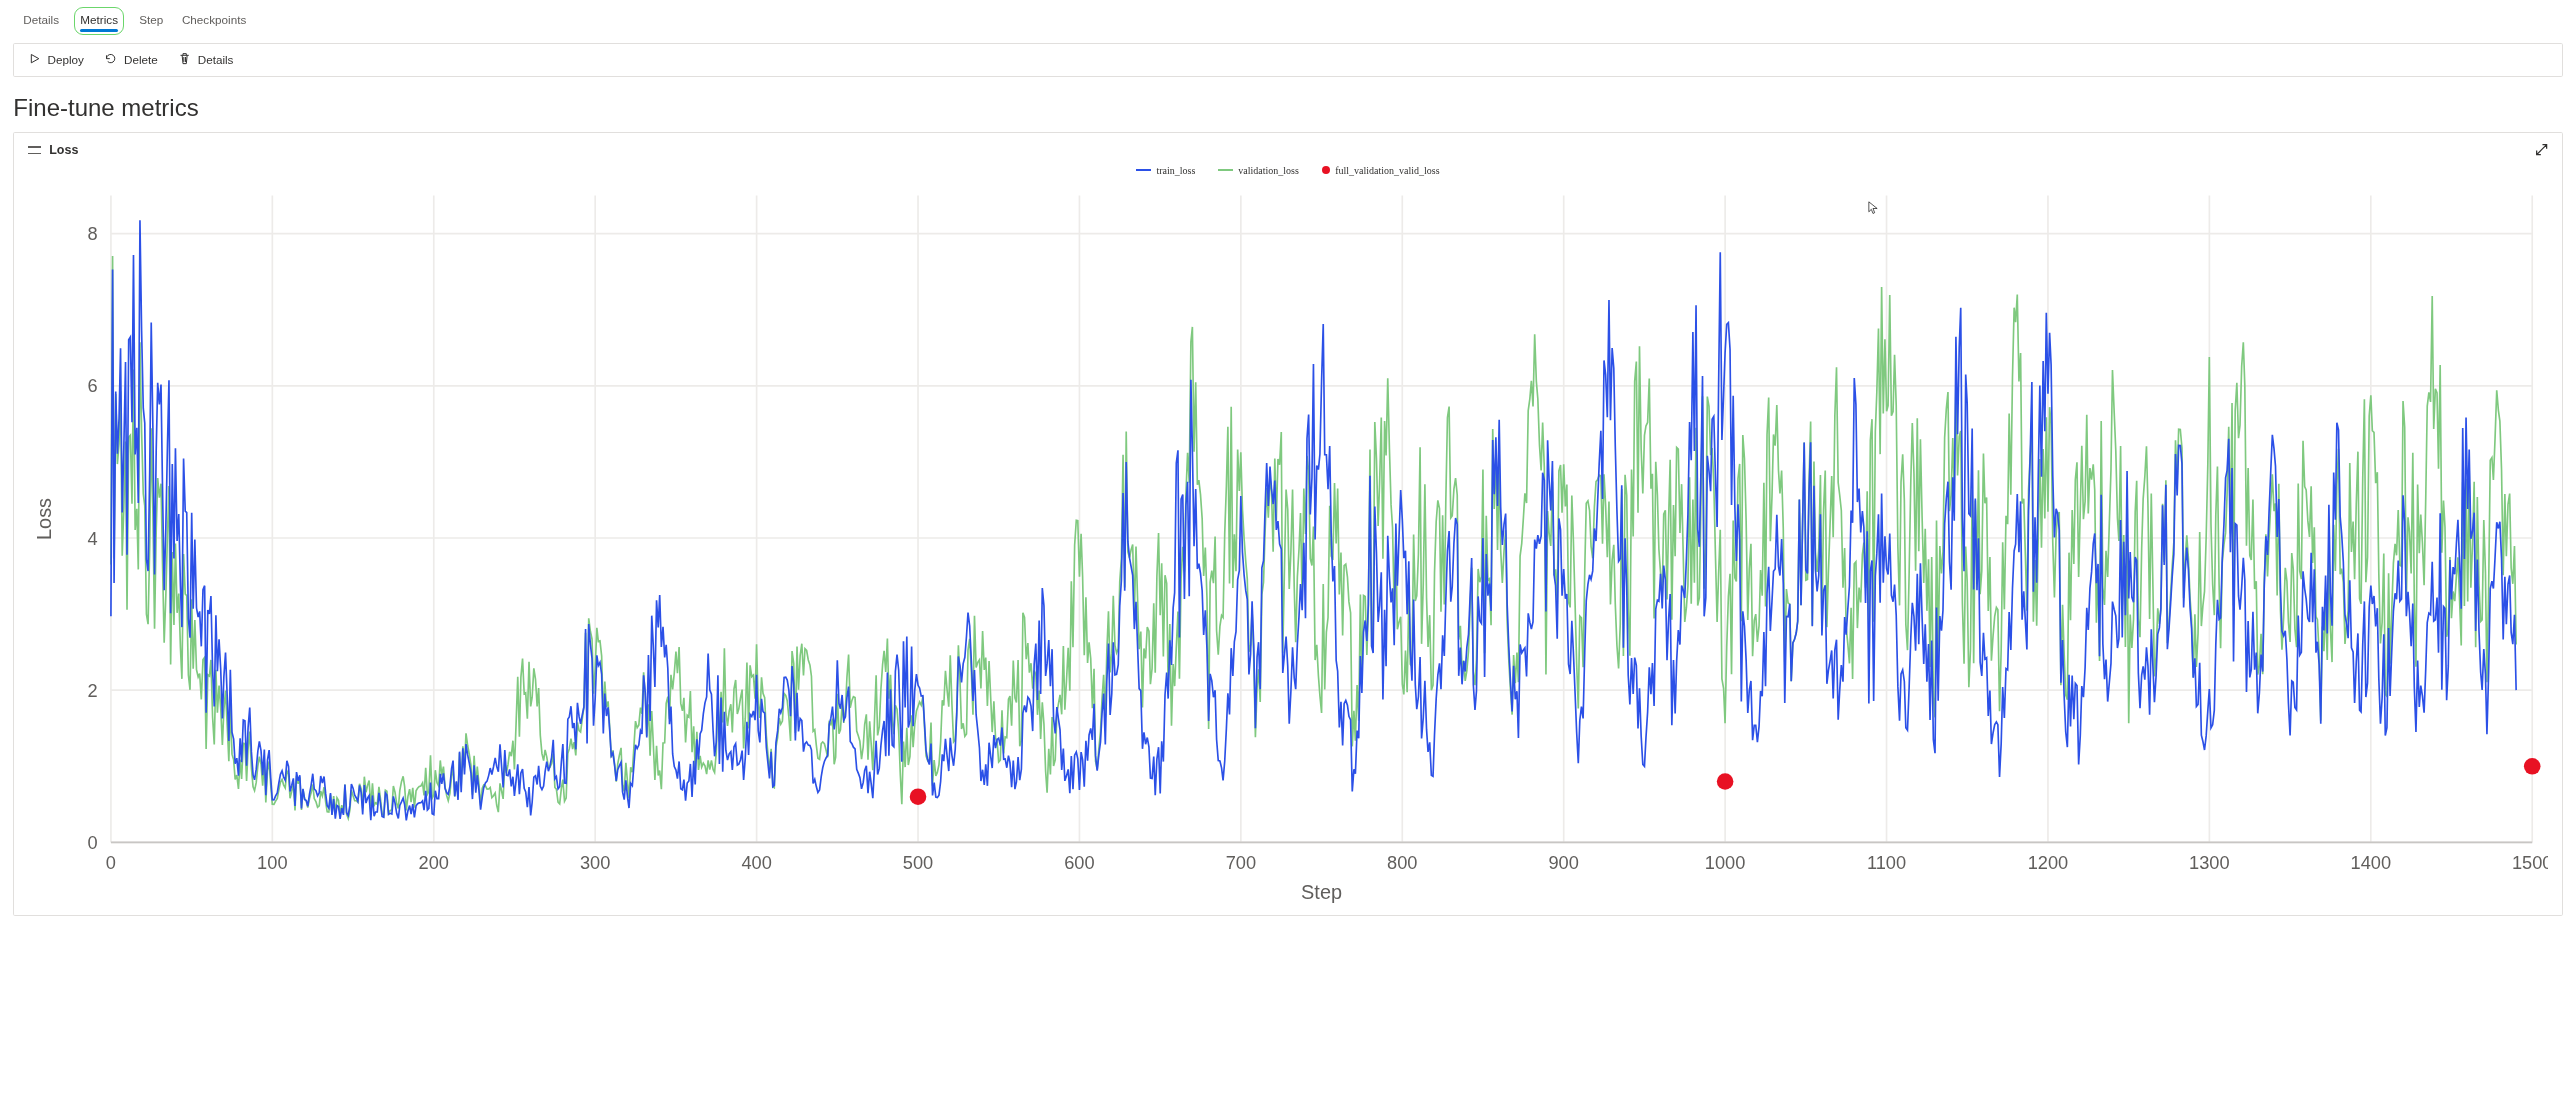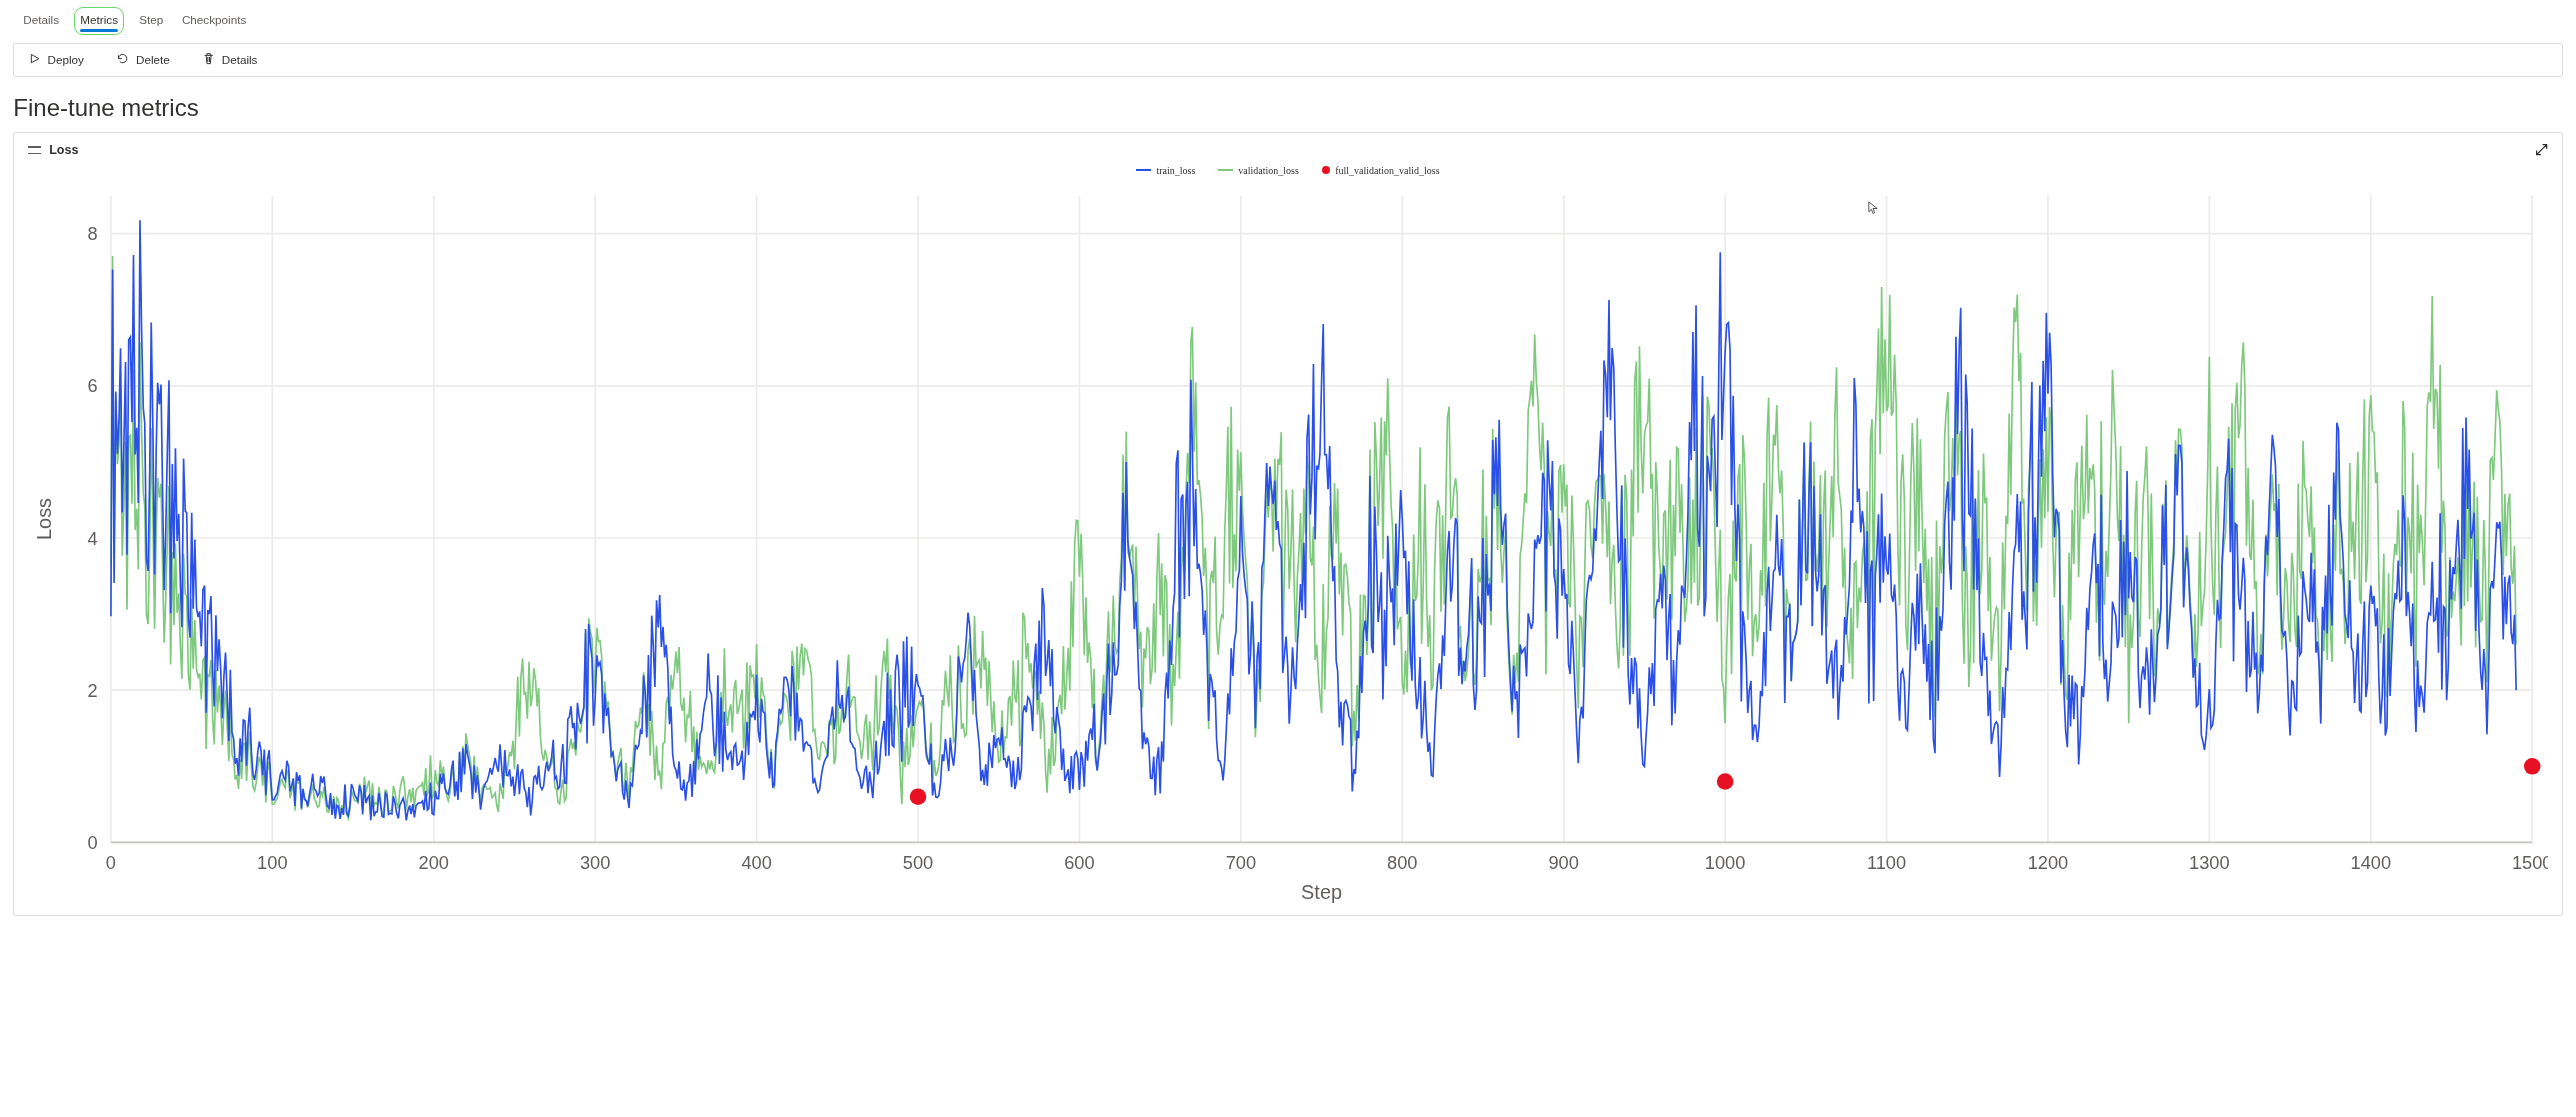--- a/index.html
+++ b/index.html
@@ -32,21 +32,21 @@
   .tab.active::after {
     content: "";
     position: absolute;
     left: 5px; right: 5px; bottom: 1.7px;
     height: 2.5px;
     background: #0078d4;
     border-radius: 1.7px;
   }
   .toolbar {
     display: flex;
-    gap: 32px;
+    gap: 20px;
     border: 0.8px solid #e1dfdd;
     border-radius: 1.7px;
     padding: 8.3px 13.3px;
     margin-top: 8.3px;
     align-items: center;
   }
   .toolbar-btn {
     display: inline-flex;
     align-items: center;
     gap: 6.7px;

